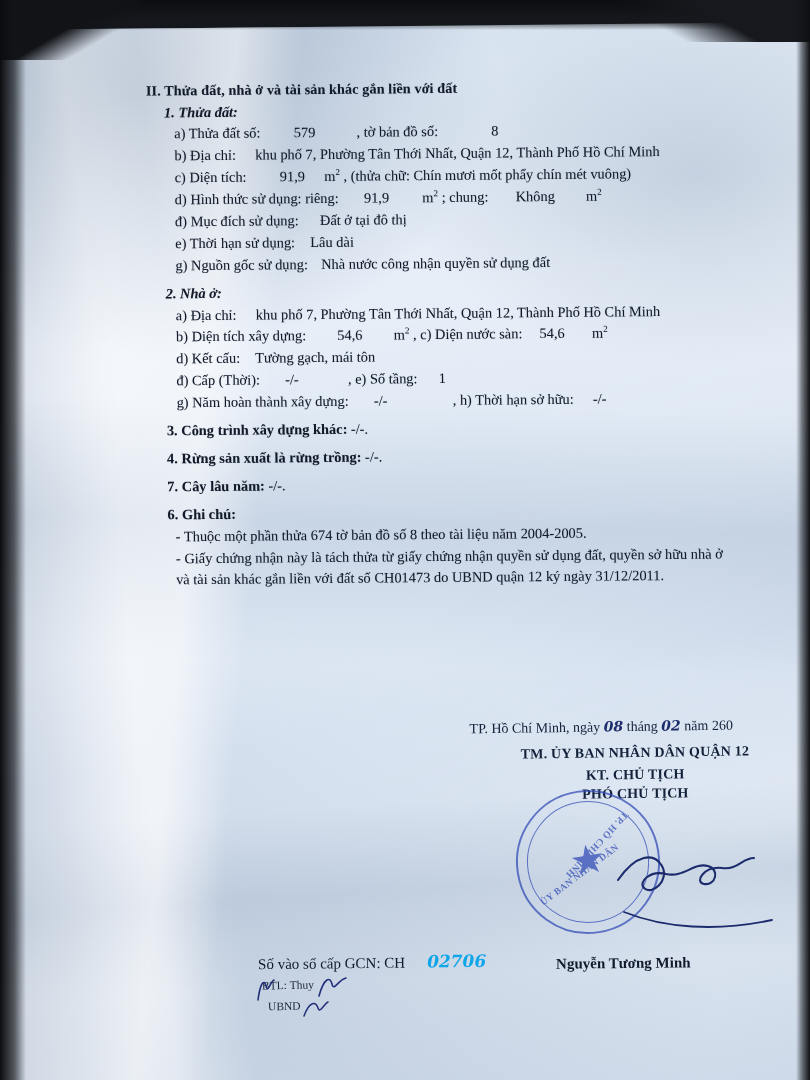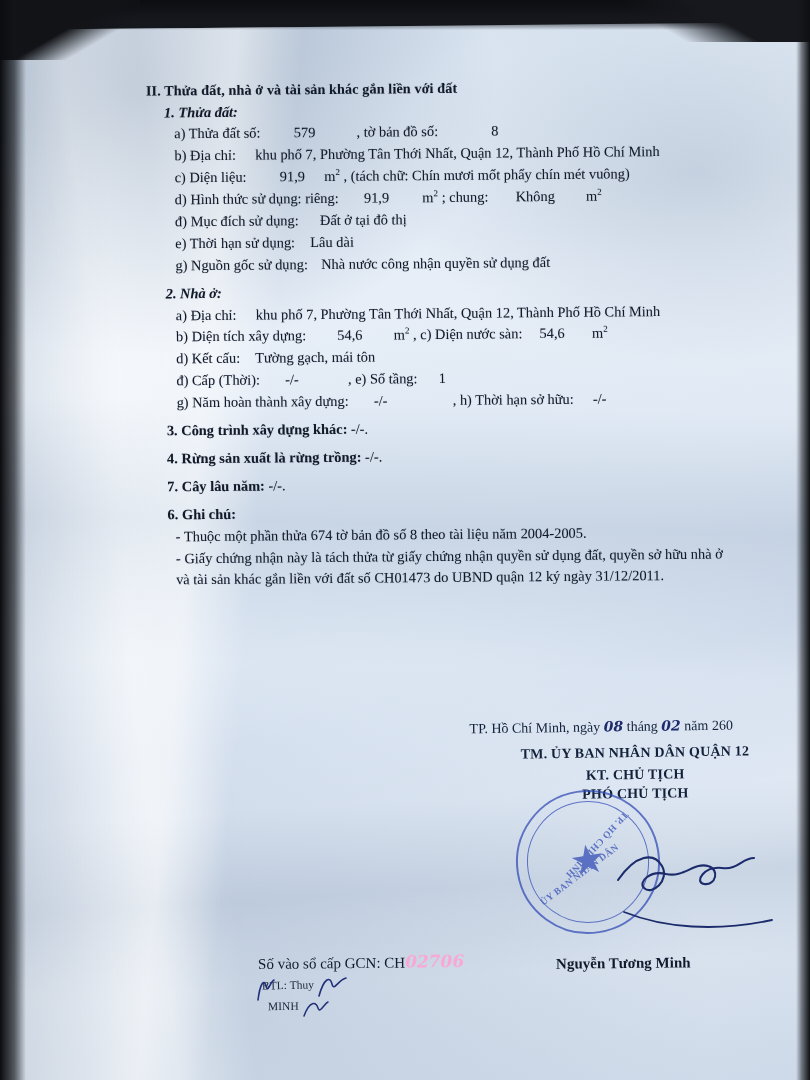--- a/index.html
+++ b/index.html
@@ -172,22 +172,23 @@
     top: 952px;
     font-size: 15px;
     color: #111b2d;
     transform: rotate(-0.6deg);
     white-space: nowrap;
   }
   .gcn .hw {
     font-family: "DejaVu Serif", serif;
     font-weight: bold;
     font-style: italic;
-    color: #f9a8d4;
+    color: #0ea5e9;
     font-size: 17px;
+    margin-left: 22px;
   }
   .btl {
     position: absolute;
     left: 262px;
     top: 979px;
     font-size: 11.5px;
     color: #1b2538;
     transform: rotate(-1.2deg);
   }
   .vpdk {
@@ -234,26 +235,26 @@
       <span>8</span>
     </div>
 
     <div class="row wrap">
       <span>b) Địa chỉ:</span>
       <span class="ind" style="width:12px"></span>
       <span>khu phố 7, Phường Tân Thới Nhất, Quận 12, Thành Phố Hồ Chí Minh</span>
     </div>
 
     <div class="row">
-      <span>c) Diện liệu:</span>
+      <span>c) Diện tích:</span>
       <span class="ind" style="width:26px"></span>
       <span>91,9</span>
       <span class="ind" style="width:12px"></span>
       <span>m</span><span class="sup">2</span>
-      <span>, (tách chữ:</span>
+      <span>, (thửa chữ:</span>
       <span>Chín mươi mốt phẩy chín mét vuông)</span>
     </div>
 
     <div class="row">
       <span>d) Hình thức sử dụng: riêng:</span>
       <span class="ind" style="width:18px"></span>
       <span>91,9</span>
       <span class="ind" style="width:26px"></span>
       <span>m</span><span class="sup">2</span>
       <span>; chung:</span>
@@ -391,21 +392,21 @@
 
   <div class="signer">Nguyễn Tương Minh</div>
 
   <div class="gcn">
     <span>Số vào sổ cấp GCN: CH</span><span class="hw">02706</span>
   </div>
   <div class="btl">
     <span>BTL: Thuy</span>
   </div>
   <div class="vpdk">
-    <span>MINH</span>
+    <span>UBND</span>
   </div>
 
   <svg class="inkmark" style="left:254px; top:972px; width:34px; height:34px;" viewBox="0 0 34 34">
     <path d="M4,28 C6,12 10,6 12,14 C14,22 16,10 20,8" fill="none" stroke="#22307a" stroke-width="1.6" stroke-linecap="round"></path>
   </svg>
   <svg class="inkmark" style="left:316px; top:972px; width:34px; height:30px;" viewBox="0 0 34 30">
     <path d="M3,24 C8,6 14,4 16,12 C18,20 22,8 30,6" fill="none" stroke="#22307a" stroke-width="1.6" stroke-linecap="round"></path>
   </svg>
   <svg class="inkmark" style="left:300px; top:996px; width:30px; height:26px;" viewBox="0 0 30 26">
     <path d="M4,20 C10,4 16,6 18,12 C20,18 24,8 28,6" fill="none" stroke="#22307a" stroke-width="1.5" stroke-linecap="round"></path>

